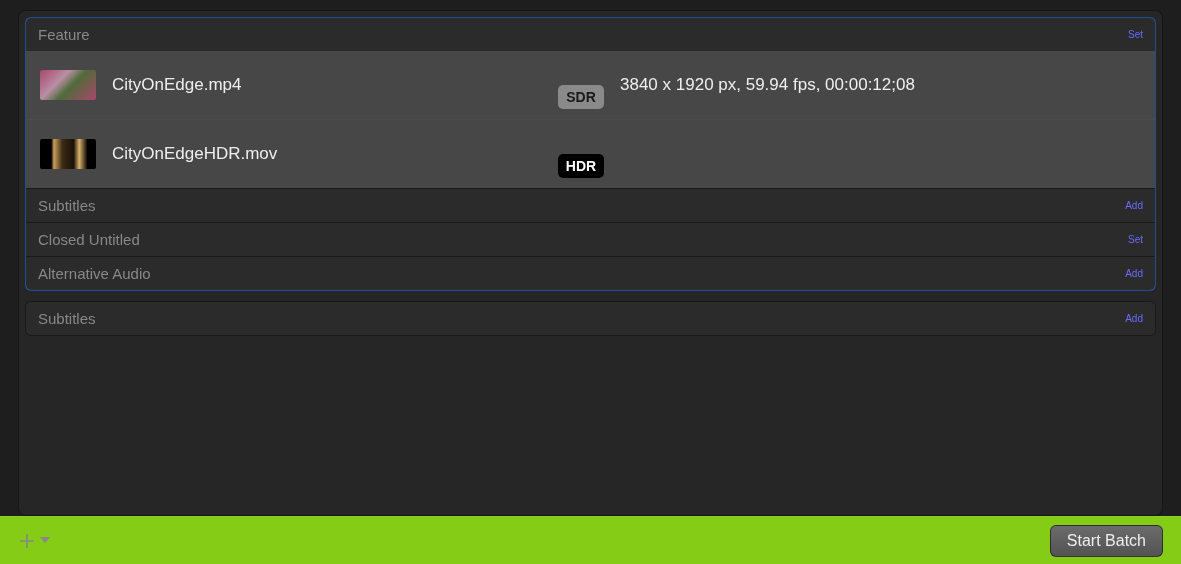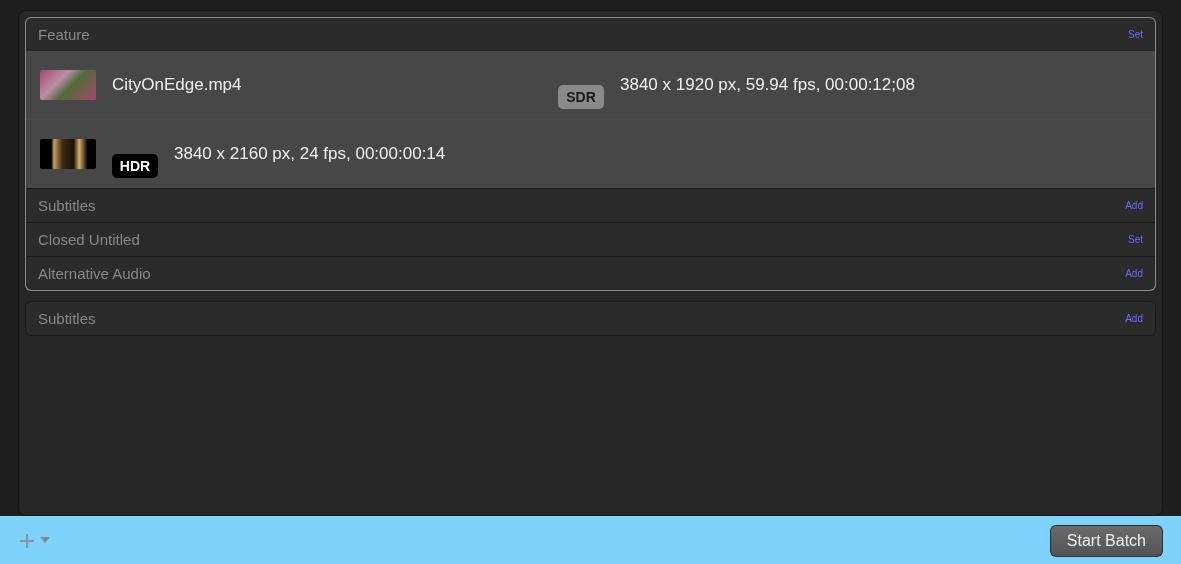--- a/index.html
+++ b/index.html
@@ -31,21 +31,21 @@
     .batch-title {
       padding: 8px 36px 6px;
       font-size: 17px;
       color: #ddd;
     }
     .feature-block {
       margin: 6px 6px 0 6px;
       border: 1px solid rgba(0,0,0,0.4);
       border-radius: 6px;
       overflow: hidden;
-      background: #e5e5e5;
+      background: #3b82f6;
     }
     .section-header {
       display: flex;
       justify-content: space-between;
       align-items: center;
       padding: 8px 12px;
       font-size: 15px;
       color: #888;
       background: #2b2b2b;
     }
@@ -117,21 +117,21 @@
       border-radius: 6px;
       overflow: hidden;
       background: #2b2b2b;
     }
     .bottom-bar {
       position: absolute;
       left: 0;
       right: 0;
       bottom: 0;
       height: 48px;
-      background: #7dd3fc;
+      background: #84cc16;
       border-top: 1px solid rgba(255,255,255,0.05);
       display: flex;
       justify-content: space-between;
       align-items: center;
       padding: 0 18px;
     }
     .add-menu {
       display: flex;
       align-items: center;
       gap: 4px;
@@ -168,22 +168,22 @@
 
     <div class="file-rows">
       <div class="file-row">
         <div class="thumb thumb-a"></div>
         <div class="filename">CityOnEdge.mp4</div>
         <div class="dr-badge sdr">SDR</div>
         <div class="file-info">3840 x 1920 px, 59.94 fps, 00:00:12;08</div>
       </div>
       <div class="file-row">
         <div class="thumb thumb-b"></div>
+        <div class="filename">CityOnEdgeHDR.mov</div>
         <div class="dr-badge hdr">HDR</div>
-        <div class="file-info">3840 x 2160 px, 24 fps, 00:00:00:14</div>
       </div>
     </div>
 
     <div class="section-header sub">
       <span>Subtitles</span>
       <span class="section-action">Add</span>
     </div>
 
     <div class="section-header sub">
       <span>Closed Untitled</span>

